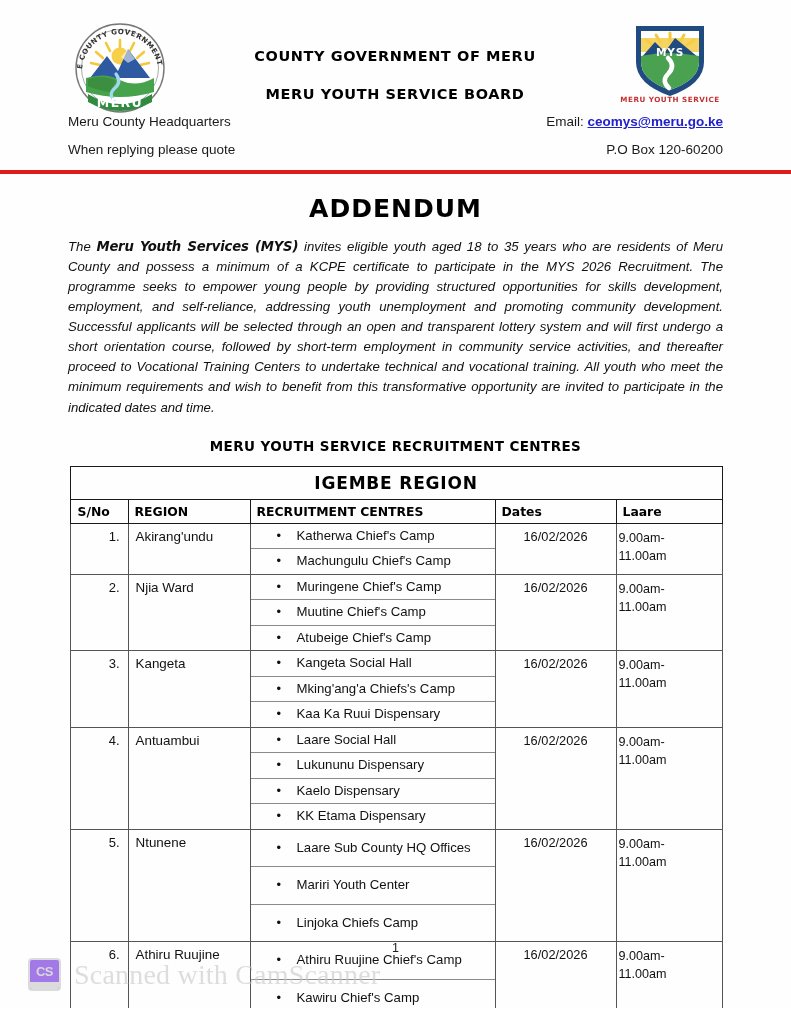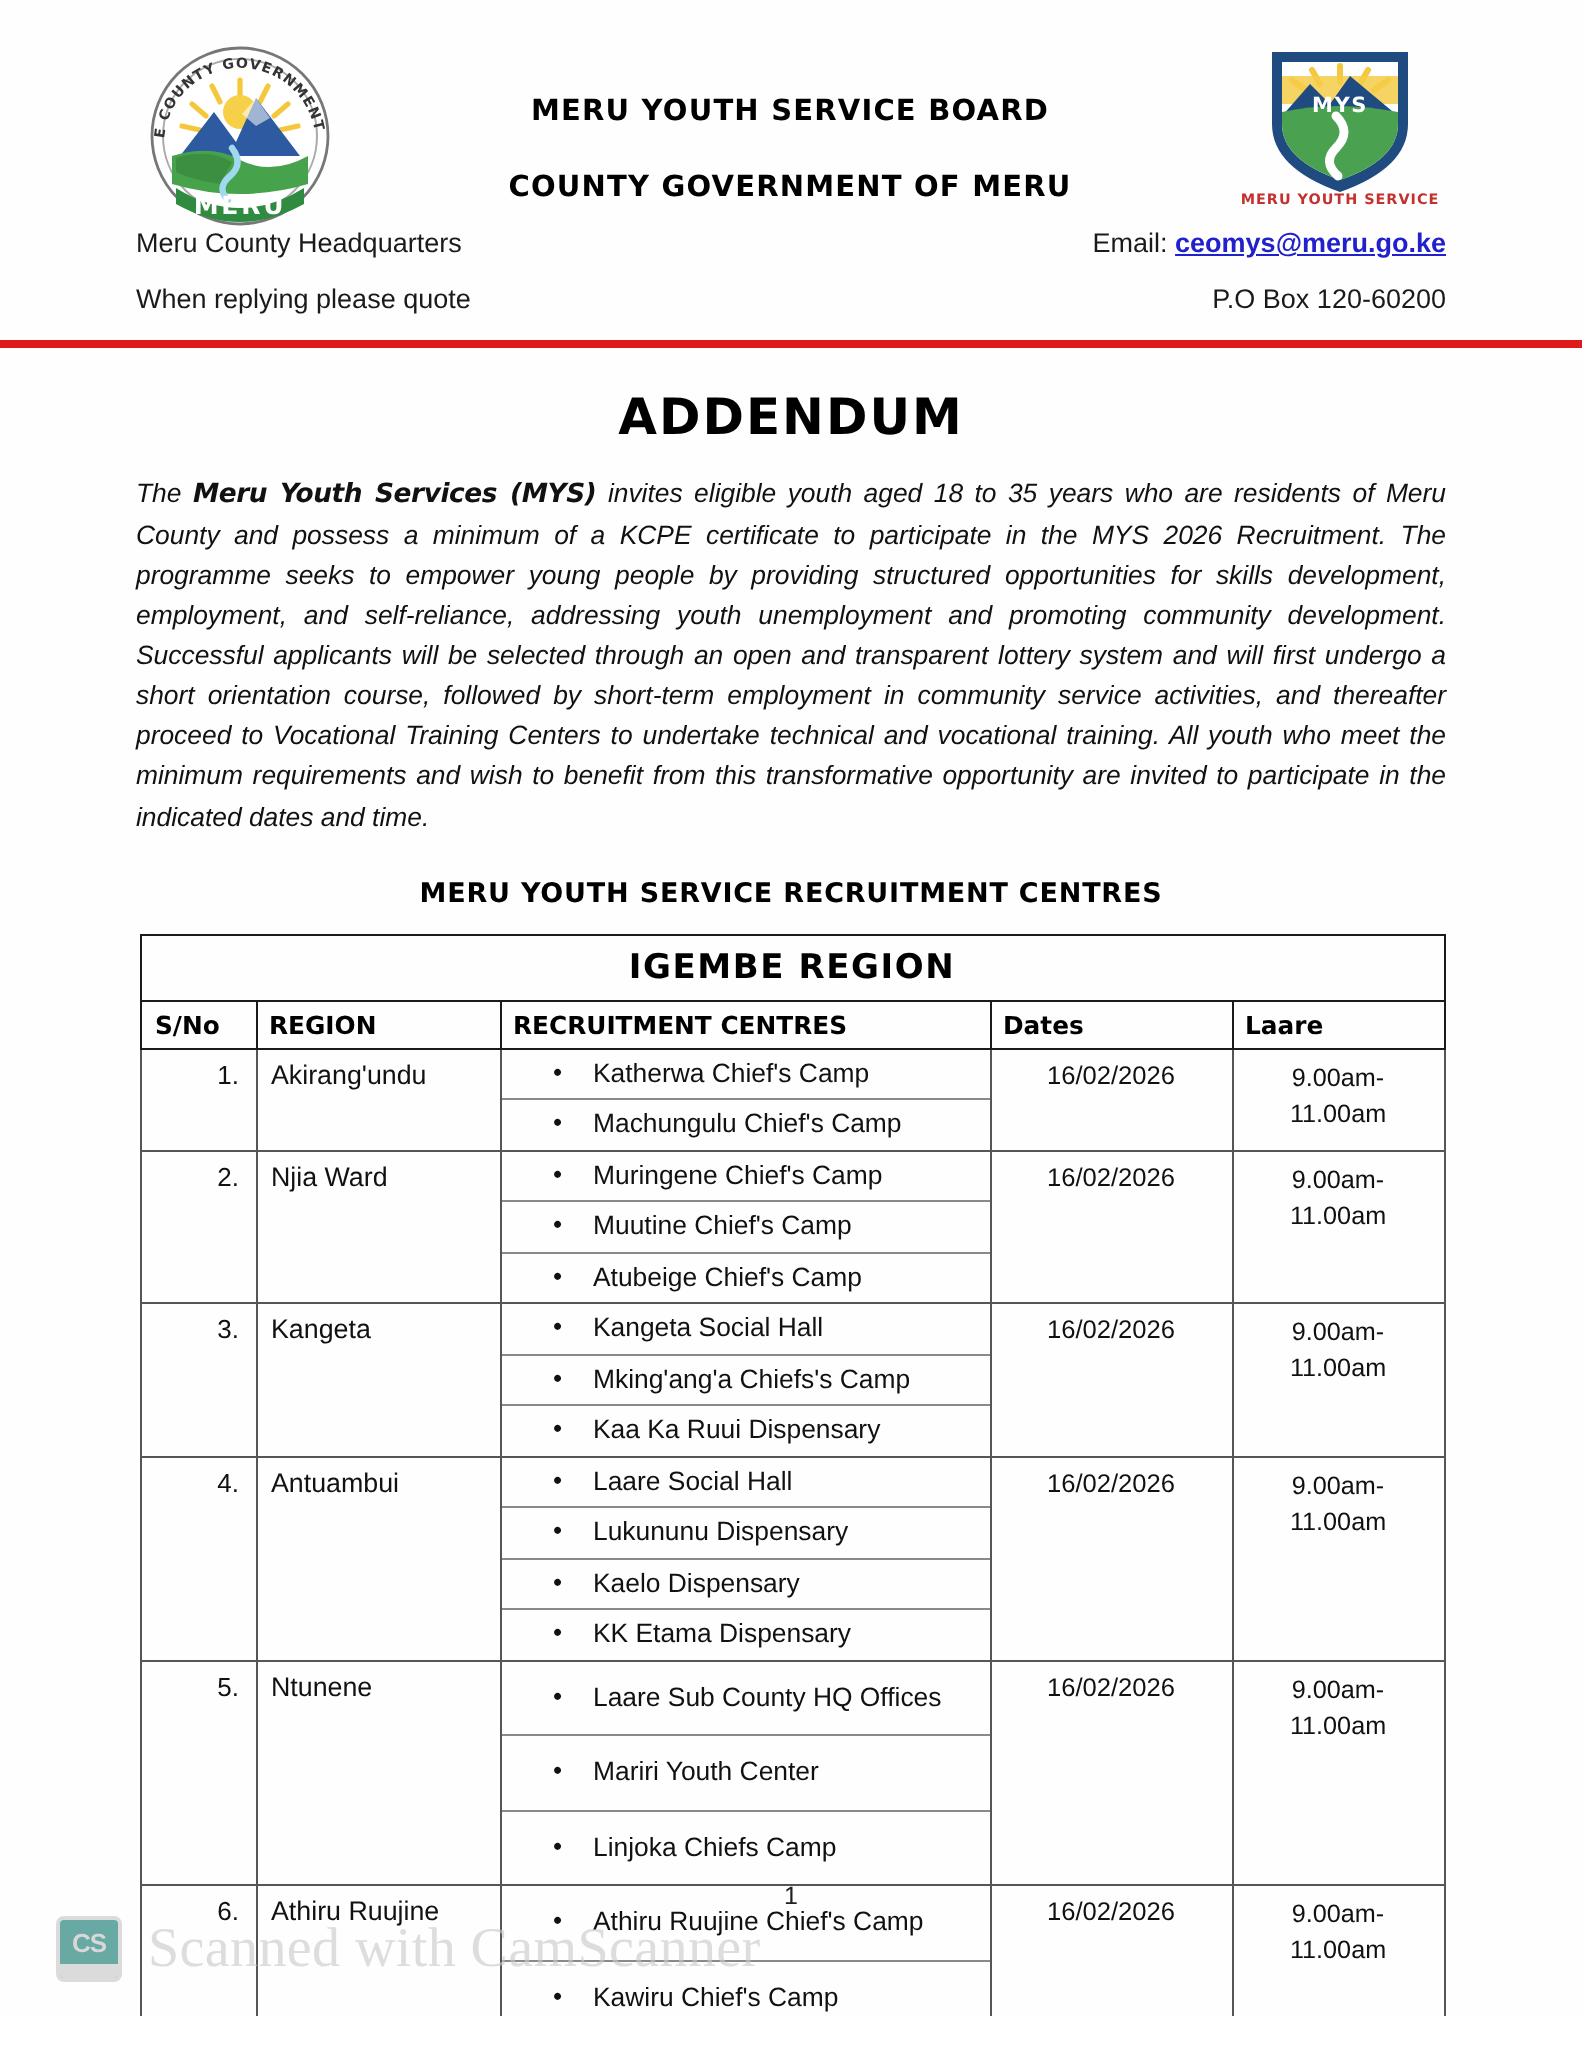--- a/index.html
+++ b/index.html
@@ -159,21 +159,20 @@
     vertical-align: top;
   }
   td.centres-cell { padding: 0 !important; margin-left: 16px; }
   td.dates {
     text-align: center;
     font-size: 12.8px;
     padding: 5px 2px 0 2px !important;
     vertical-align: top;
   }
   td.time {
-    text-align: center;
     font-size: 12.6px;
     padding: 5px 2px 0 2px !important;
     line-height: 1.45;
     vertical-align: top;
   }
 
   ul.centre-list {
     list-style: none;
     margin: 0; padding: 0;
   }
@@ -215,21 +214,21 @@
     opacity: 0.62;
   }
   .cs-badge {
     width: 33px; height: 33px;
     border-radius: 4px;
     border: 2.5px solid #c7c7c7;
     display: flex;
     flex-direction: column;
     justify-content: space-between;
     overflow: hidden;
-    background: #0f766e;
+    background: #6d28d9;
   }
   .cs-badge .cs-text {
     flex: 1;
     display: flex;
     align-items: center;
     justify-content: center;
     font-size: 13px;
     font-weight: 700;
     color: #c2c2c2;
     letter-spacing: -0.5px;
@@ -312,22 +311,22 @@
 
         <path d="M 23 38 Q 50 32 81 38 L 81 44 Q 81 62 52 72 Q 23 62 23 44 Z" fill="#4aa150"></path>
 
         <path d="M 50 40 Q 58 48 50 56 Q 43 63 51 70" stroke="#ffffff" stroke-width="4.5" fill="none" stroke-linecap="round"></path>
         <text x="52" y="38" font-family="DejaVu Sans, sans-serif" font-size="10.5" font-weight="900" fill="#ffffff" text-anchor="middle" letter-spacing="0.8">MYS</text>
         <text x="52" y="84" font-family="DejaVu Sans, sans-serif" font-size="7.2" font-weight="900" fill="#c43030" text-anchor="middle" letter-spacing="0.5">MERU YOUTH SERVICE</text>
       </svg>
     </div>
 
     <div class="org-titles">
+      <div class="org-line">COUNTY GOVERNMENT OF MERU</div>
       <div class="org-line">MERU YOUTH SERVICE BOARD</div>
-      <div class="org-line">COUNTY GOVERNMENT OF MERU</div>
     </div>
 
     <div class="contact-row r1">
       <div>Meru County Headquarters</div>
       <div>
         <span class="email-label">Email:</span>
         <a class="email-link" href="#">ceomys@meru.go.ke</a>
       </div>
     </div>
 

